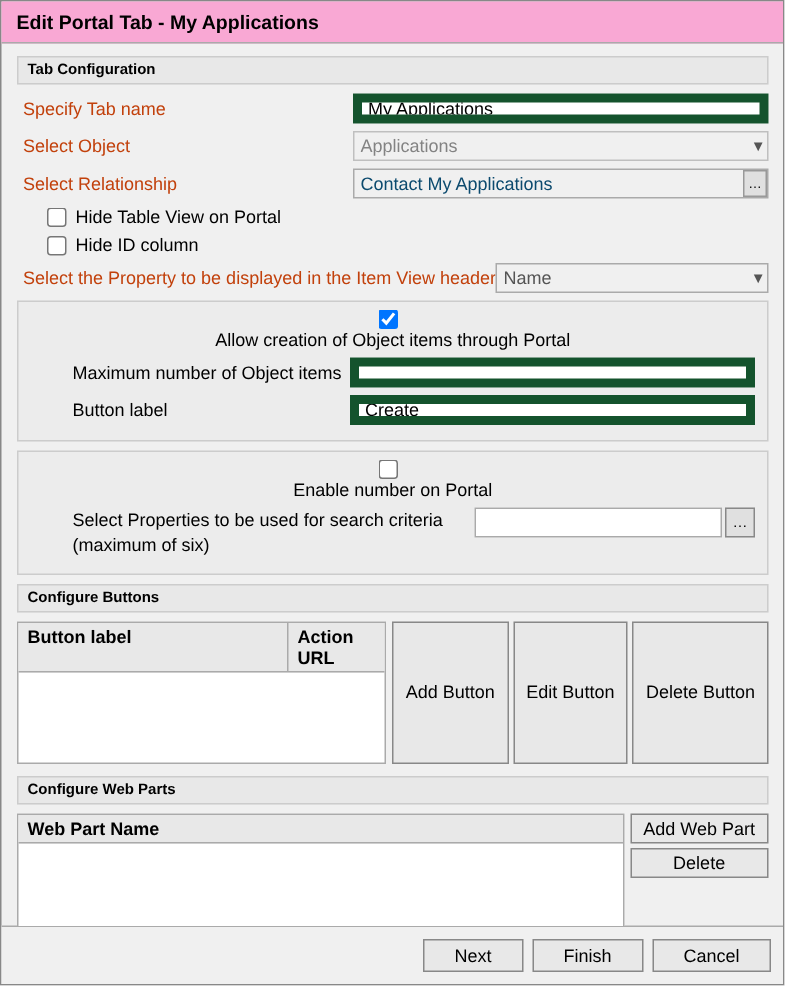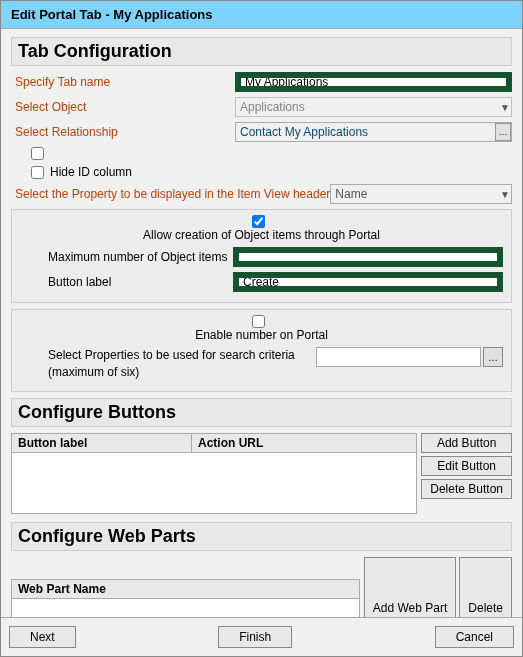--- a/index.html
+++ b/index.html
@@ -13,38 +13,38 @@
     }
     .dialog {
       width: 523px;
       height: 657px;
       background: #f0f0f0;
       border: 1px solid #888;
       display: flex;
       flex-direction: column;
     }
     .dialog-title {
-      background: #7dd3fc;
+      background: #f9a8d4;
       border-bottom: 1px solid #aaa;
       padding: 6px 10px;
       font-weight: bold;
       font-size: 13px;
       color: #000;
     }
     .dialog-body {
       flex: 1;
       overflow: auto;
       padding: 8px 10px;
     }
     .section-header {
       background: #e8e8e8;
       border: 1px solid #ccc;
       padding: 3px 6px;
       font-weight: bold;
-      font-size: 18px;
+      font-size: 10px;
       margin-bottom: 6px;
     }
     .form-row {
       display: flex;
       align-items: center;
       margin-bottom: 5px;
       padding-left: 4px;
     }
     .form-label {
       min-width: 220px;
@@ -168,21 +168,20 @@
       border-right: 1px solid #aaa;
       font-size: 12px;
     }
     .table-header-cell:last-child {
       border-right: none;
     }
     .col-button-label { width: 180px; }
     .col-action-url { flex: 1; }
     .table-buttons {
       display: flex;
-      flex-direction: column;
       gap: 3px;
     }
     .btn {
       padding: 2px 8px;
       font-size: 12px;
       background: #e8e8e8;
       border: 1px solid #888;
       cursor: pointer;
       white-space: nowrap;
     }
@@ -194,39 +193,38 @@
     }
     .web-parts-area {
       display: flex;
       gap: 4px;
     }
     .web-parts-table {
       flex: 1;
       border: 1px solid #aaa;
       background: #fff;
       min-height: 80px;
-      margin-top: 22px;
     }
     .web-parts-header {
       background: #e8e8e8;
       border-bottom: 1px solid #aaa;
       padding: 2px 6px;
       font-weight: bold;
     }
     .web-parts-buttons {
       display: flex;
-      flex-direction: row;
+      flex-direction: column;
       gap: 3px;
     }
     .dialog-footer {
       border-top: 1px solid #aaa;
       background: #f0f0f0;
       padding: 8px;
       display: flex;
-      justify-content: space-between;
+      justify-content: flex-end;
       gap: 6px;
     }
     .footer-btn {
       padding: 3px 20px;
       font-size: 12px;
       background: #e8e8e8;
       border: 1px solid #888;
       cursor: pointer;
       min-width: 60px;
     }
@@ -294,20 +292,21 @@
     <div class="form-row">
       <span class="form-label">Select Relationship</span>
       <div class="select-with-btn">
         <span>Contact My Applications</span>
         <button>…</button>
       </div>
     </div>
 
     <div class="checkbox-row">
       <input type="checkbox" style="">
+      <span>Hide Table View on Portal</span>
     </div>
 
     <div class="checkbox-row">
       <input type="checkbox" style="">
       <span>Hide ID column</span>
     </div>
 
     <div class="form-row">
       <span class="form-label">Select the Property to be displayed in the Item View header</span>
       <div class="select-wrapper">

